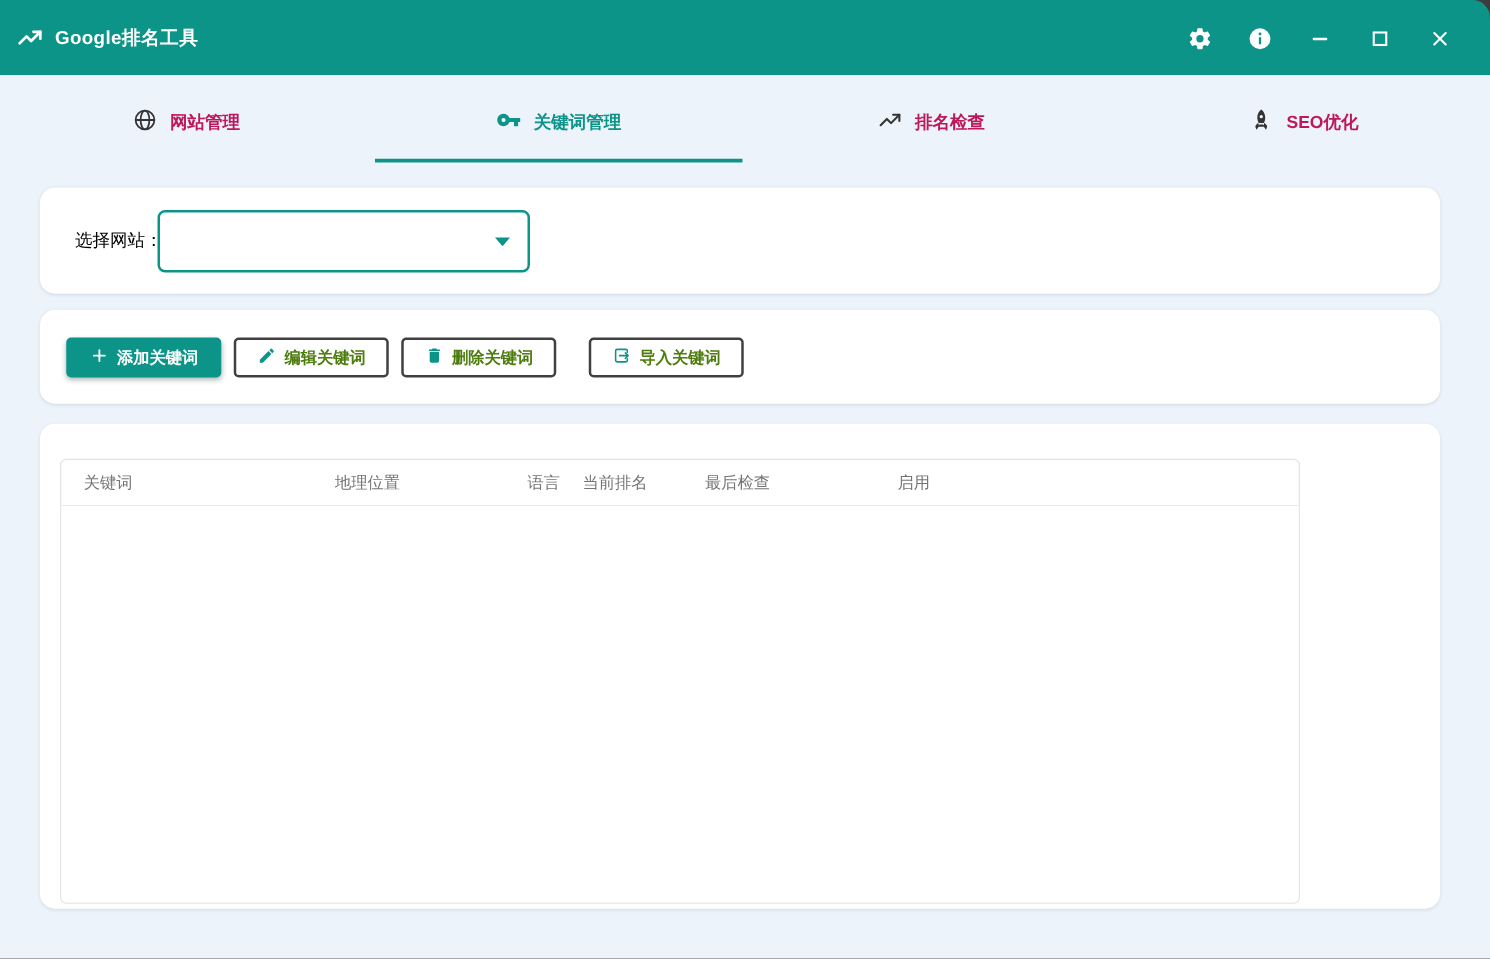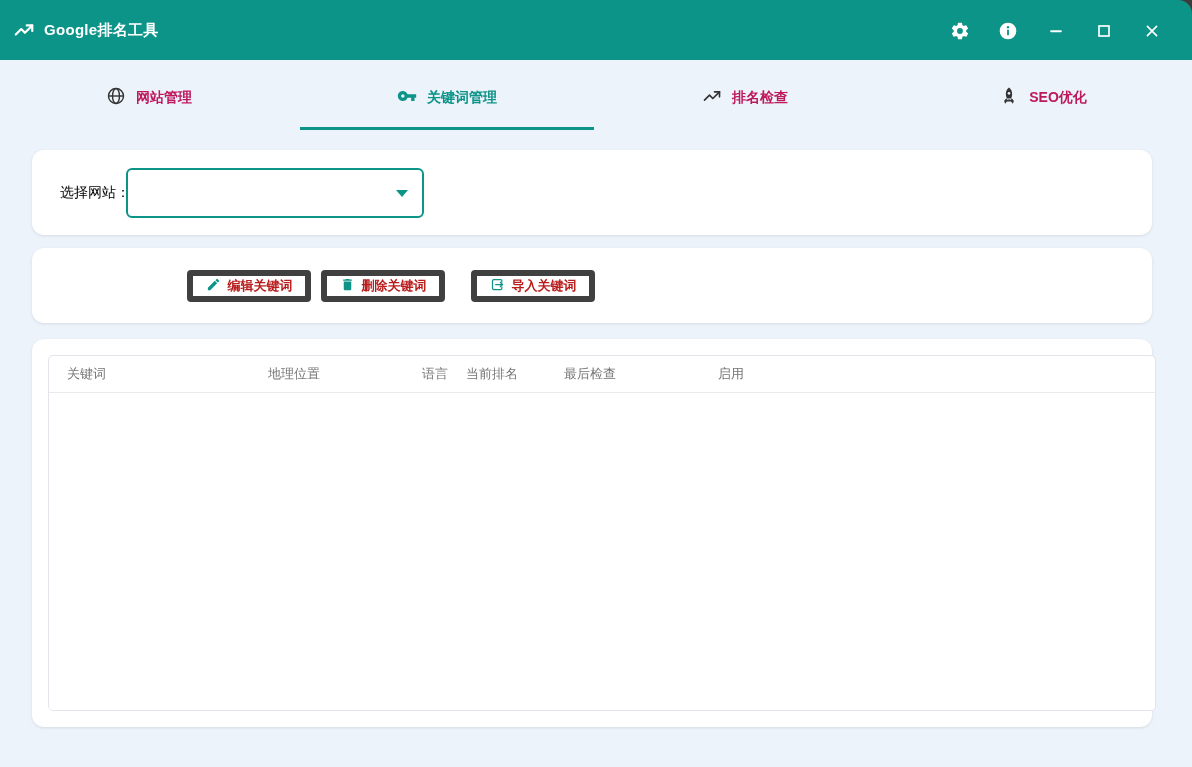--- a/index.html
+++ b/index.html
@@ -112,43 +112,43 @@
   }
 
   
   .btn {
     position: absolute; top: 22px;
     width: 124px; height: 32px;
     display: flex; align-items: center; justify-content: center;
     gap: 7px;
     font-family: inherit;
     font-size: 13px; font-weight: 700;
-    color: #b91c1c;
+    color: #4d7c0f;
     background: #ffffff;
-    border: 6px solid #404040;
+    border: 2px solid #404040;
     border-radius: 4px;
     cursor: pointer;
   }
   .btn svg { width: 15px; height: 15px; flex: none; }
   .btn-primary {
     background: #0d9488;
     color: #ffffff;
     border: none;
     box-shadow: 0 2px 4px rgba(30,60,55,.35);
   }
   .btn-add    { left: 21px; }
   .btn-edit   { left: 155px; }
   .btn-delete { left: 289px; }
   .btn-import { left: 439px; }
   .btn-export { left: 573px; }
 
   
   .table-wrap {
-    position: absolute; left: 16px; top: 16px;
-    width: 1108px; height: 356px;
+    position: absolute; left: 16px; top: 28px;
+    width: 992px; height: 356px;
     border: 1px solid #e1e4e9;
     border-radius: 5px;
     background: #ffffff;
     overflow: hidden;
     display: flex; flex-direction: column;
   }
   .thead {
     display: flex; align-items: center;
     height: 37px; flex: none;
     border-bottom: 1px solid #e8eaee;
@@ -273,20 +273,28 @@
   <div class="card card-select">
     <span class="select-label">选择网站：</span>
     <div class="site-select">
       <span class="select-value"></span>
       <span class="select-arrow"></span>
     </div>
   </div>
 
   <div class="card card-toolbar">
 
+    <button class="btn btn-primary btn-add">
+      <span>
+        <svg viewBox="0 0 24 24" width="15" height="15" fill="none" stroke="#ffffff" stroke-width="2.4" stroke-linecap="round">
+            <path d="M12 5v14M5 12h14"></path>
+          </svg>
+      </span>
+      <span>添加关键词</span>
+    </button>
 
     <button class="btn btn-edit">
       <span>
         <svg viewBox="0 0 24 24" width="15" height="15">
           <path fill="#0d9488" d="M3 17.25V21h3.75L17.81 9.94l-3.75-3.75L3 17.25zM20.71 7.04a1 1 0 0 0 0-1.41l-2.34-2.34a1 1 0 0 0-1.41 0l-1.83 1.83 3.75 3.75 1.83-1.83z"></path>
         </svg>
       </span>
       <span>编辑关键词</span>
     </button>
 

